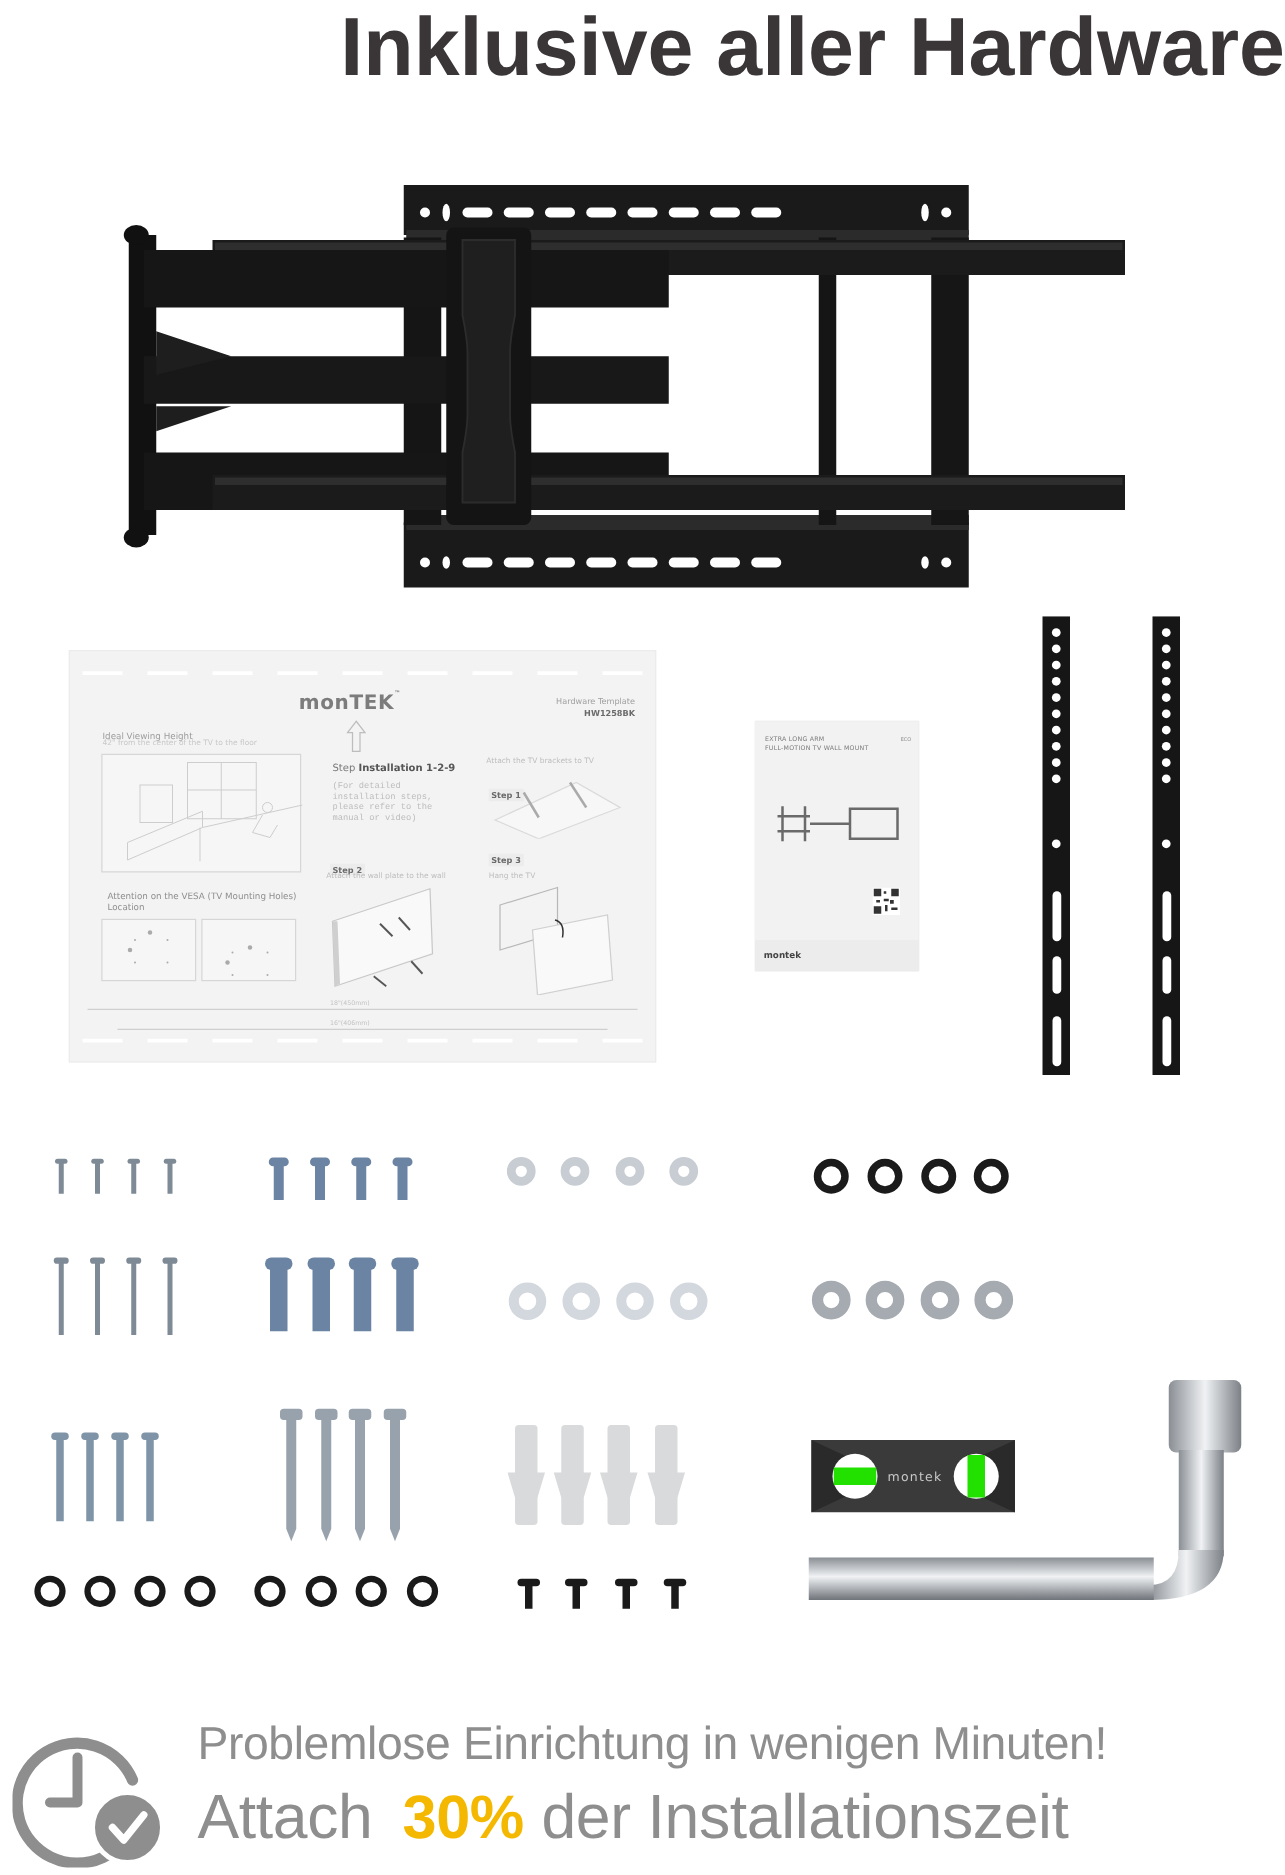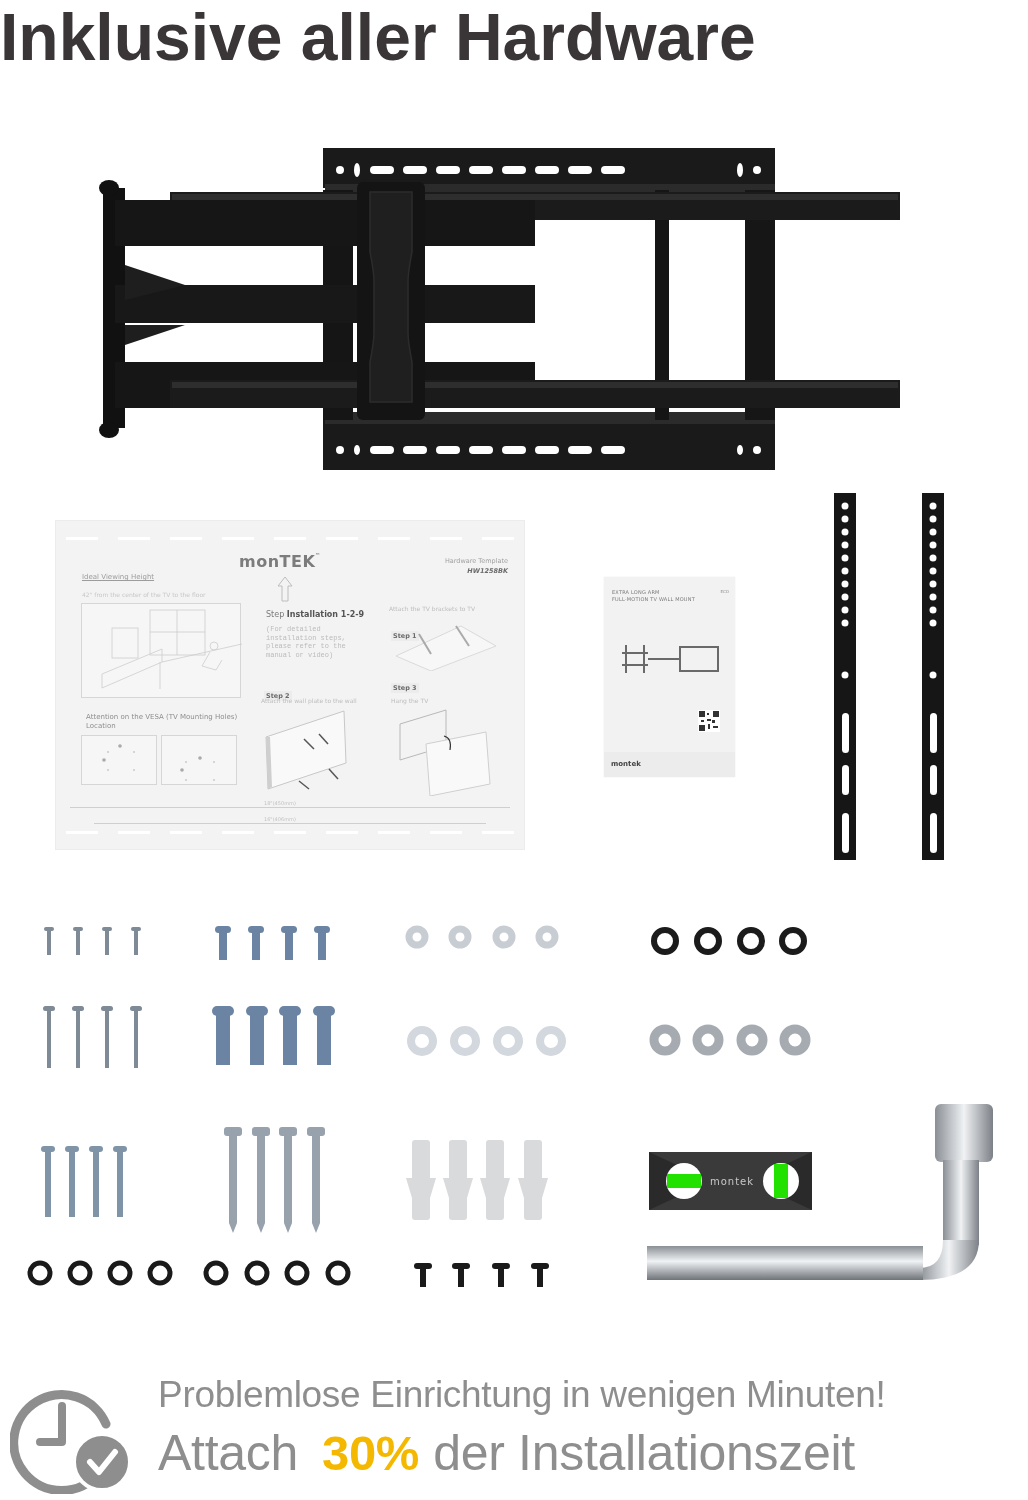--- a/index.html
+++ b/index.html
@@ -1,41 +1,41 @@
 <!DOCTYPE html>
 <html><head>
 <meta charset="utf-8">
 <style>
   * { box-sizing: border-box; margin: 0; padding: 0; }
   html, body { width: 1028px; height: 1500px; background: #ffffff; overflow: hidden; }
   body { position: relative; font-family: "Liberation Sans", sans-serif; color: #3a3536; }
 
   .headline {
-    position: absolute; left: 0; top: 2px; width: 1028px; text-align: left;
+    position: absolute; left: 0; top: 2px; width: 1028px; text-align: right;
     font-family: "Liberation Sans", sans-serif; font-weight: 700; font-size: 66px;
     letter-spacing: 0px; color: #3a3536; line-height: 70px;
   }
 
   
   .bracket { position: absolute; left: 95px; top: 140px; width: 820px; height: 340px; }
   .bracket svg { width: 100%; height: 100%; display: block; }
 
   
   .template {
     position: absolute; left: 55px; top: 520px; width: 470px; height: 330px;
     background: #f3f3f3; border: 1px solid #ececec; overflow: hidden;
     color: #9a9a9a; font-family: "DejaVu Sans", sans-serif;
   }
   .tpl-dashes { position: absolute; left: 0; width: 100%; height: 3px; display: flex; justify-content: space-around; }
   .tpl-dashes span { width: 32px; height: 3px; background: #ffffff; }
   .tpl-logo { position: absolute; left: 183px; top: 31px; font-size: 16px; font-weight: 700; color: #7c7c7c; letter-spacing: 0.5px; }
   .tpl-logo sup { font-size: 5px; vertical-align: top; }
   .tpl-title1 { position: absolute; right: 16px; top: 36px; font-size: 6.5px; color: #a0a0a0; }
-  .tpl-title2 { position: absolute; right: 16px; top: 46px; font-size: 6.5px; font-weight: 700; color: #6a6a6a; font-style: italic; }
-  .tpl-ivh { position: absolute; left: 26px; top: 52px; font-size: 7px; color: #9c9c9c; text-decoration: underline; }
+  .tpl-title2 { position: absolute; right: 16px; top: 46px; font-size: 6.5px; font-weight: 700; color: #6a6a6a; }
+  .tpl-ivh { position: absolute; left: 26px; top: 64px; font-size: 7px; color: #9c9c9c; }
   .tpl-ivh-sub { position: absolute; left: 26px; top: 70px; font-size: 6px; color: #c8c8c8; }
   .tpl-box { position: absolute; border: 1px solid #d6d6d6; background: #f6f6f6; }
   .tpl-easy { position: absolute; left: 210px; top: 89px; font-size: 8px; color: #7a7a7a; }
   .tpl-easy b { color: #555; }
   .tpl-easy-sub { position: absolute; left: 210px; top: 104px; width: 100px; font-size: 7px; line-height: 8.5px; color: #bcbcbc; font-family: Liberation Mono, monospace; }
   .tpl-step { position: absolute; font-size: 6.5px; font-weight: 700; color: #6a6a6a; background: #ececec; padding: 1px 2px; }
   .tpl-step-sub { position: absolute; font-size: 6px; color: #bdbdbd; }
   .tpl-vesa { position: absolute; left: 30px; top: 192px; font-size: 7px; color: #8e8e8e; line-height: 9px; width: 160px; }
   .tpl-dim { position: absolute; font-size: 5px; color: #c2c2c2; }
   .tpl-line { position: absolute; height: 1px; background: #cfcfcf; }

